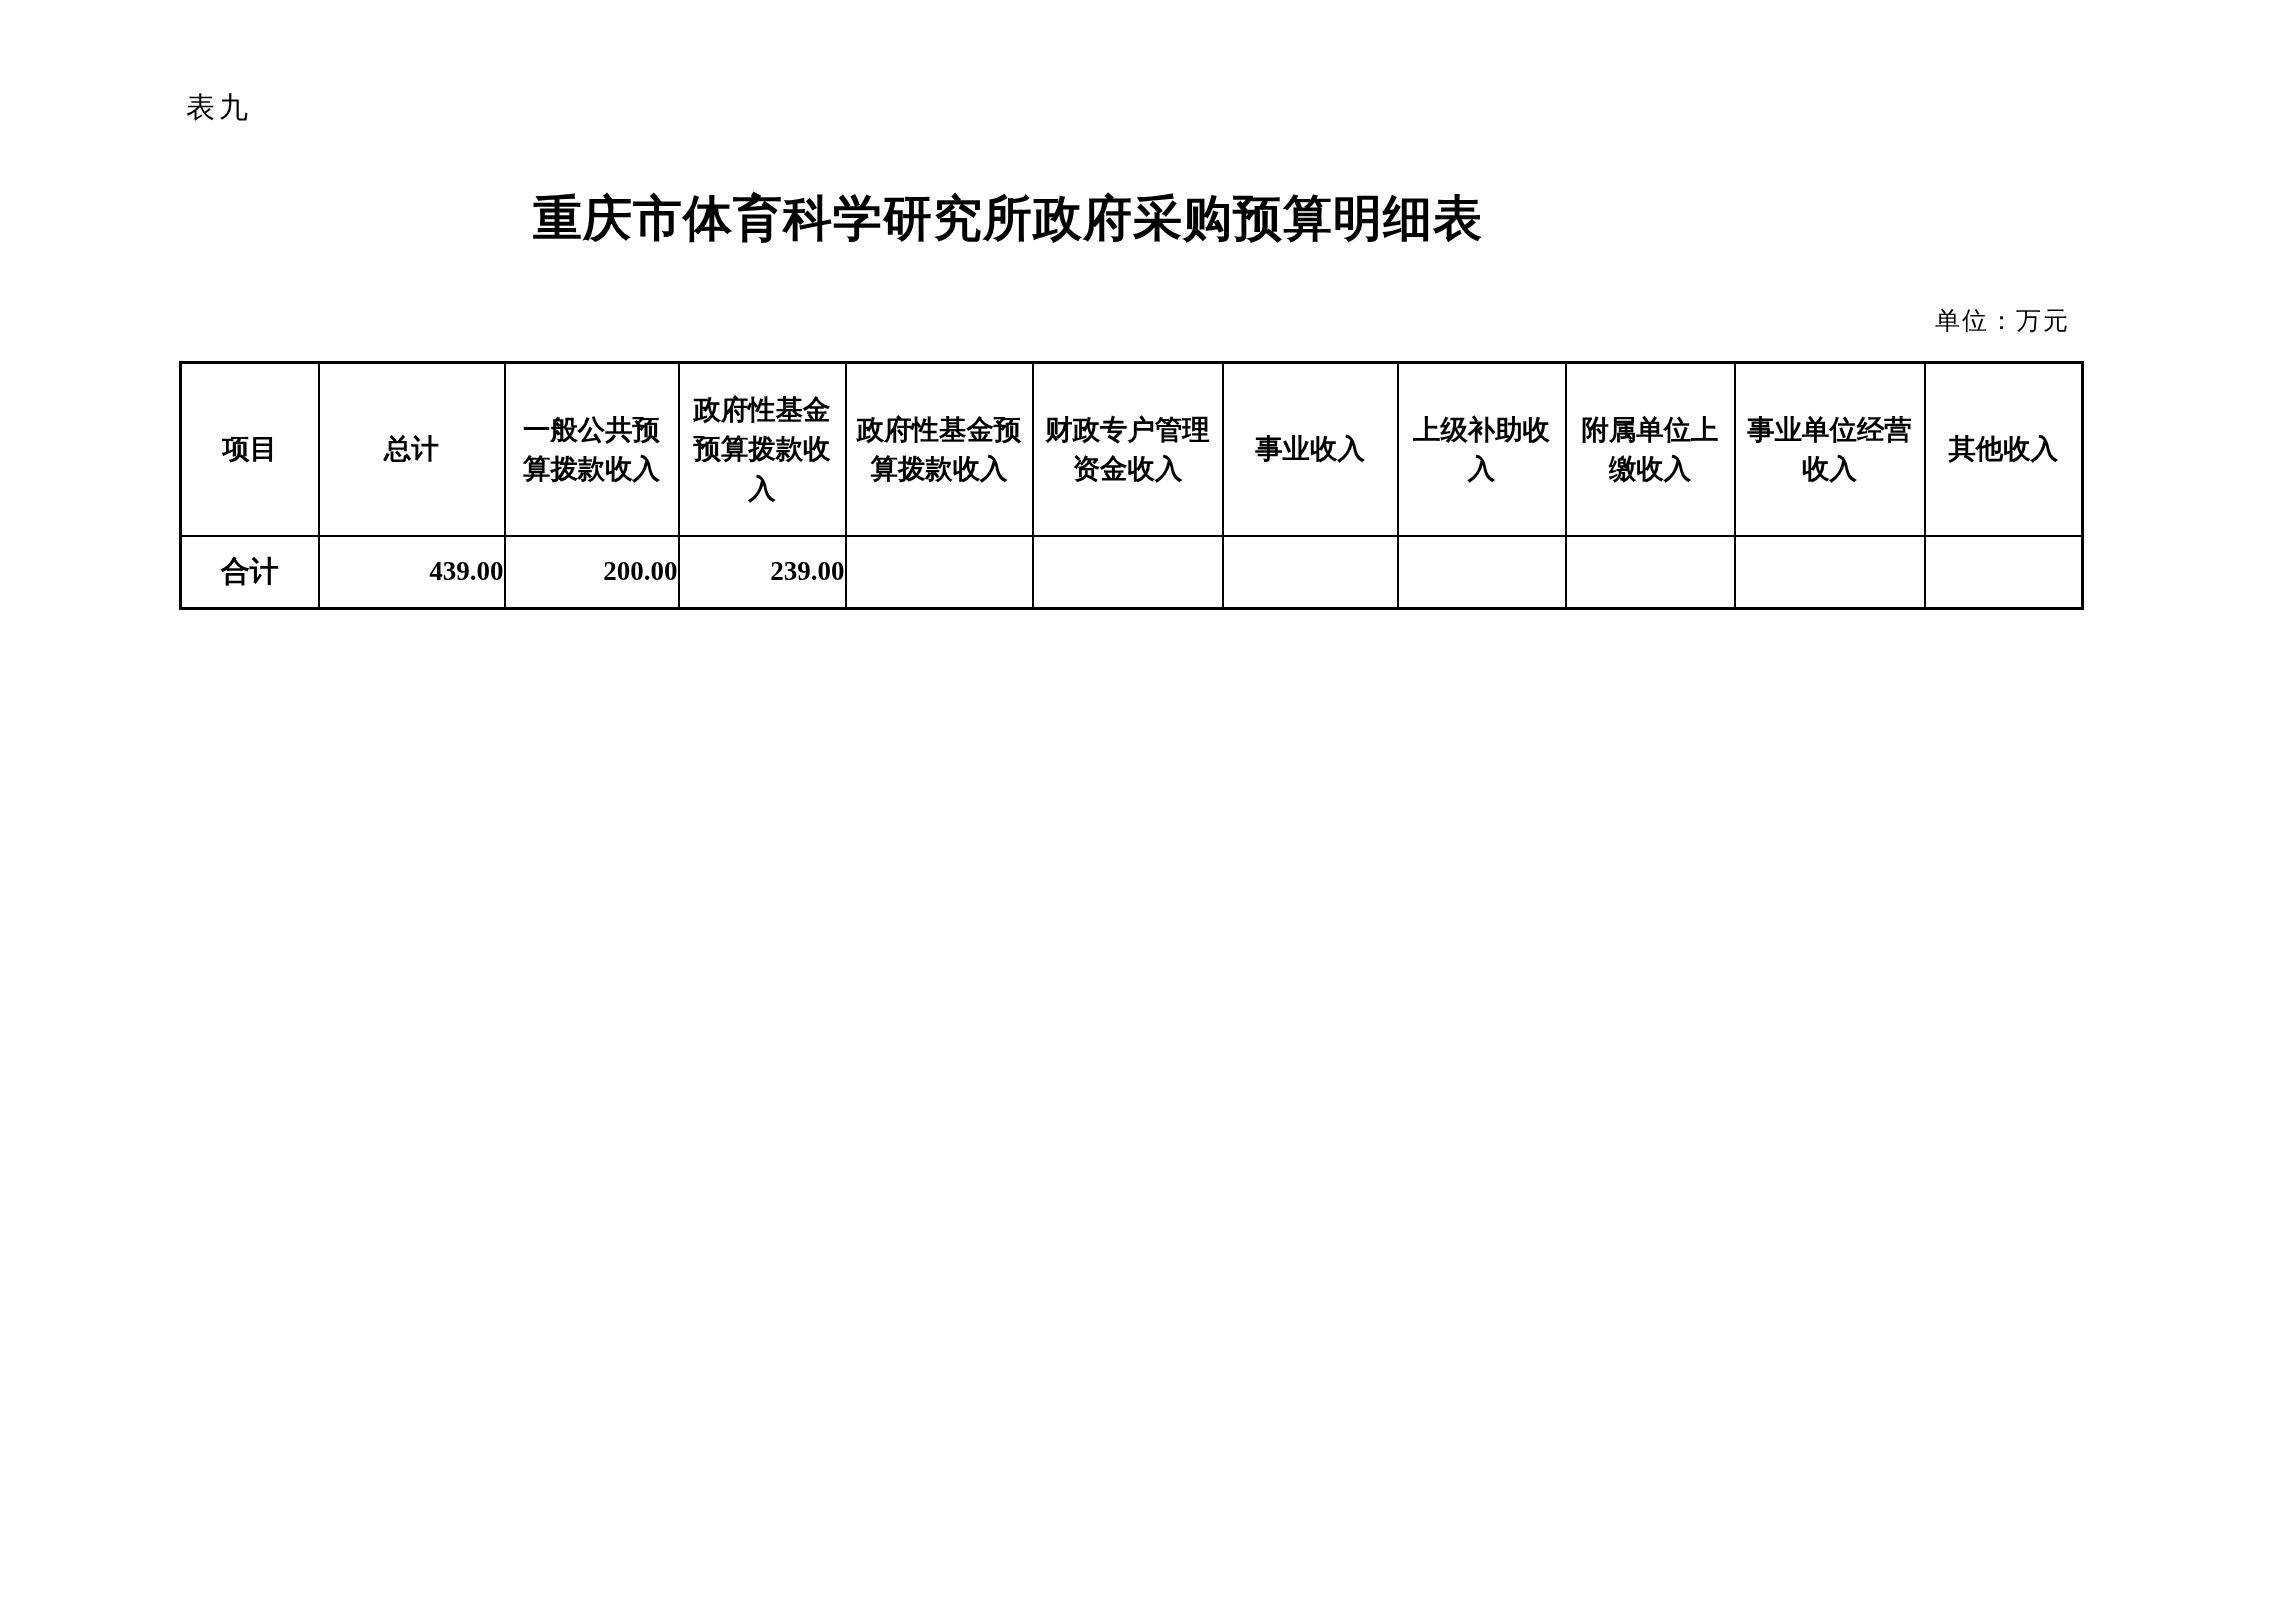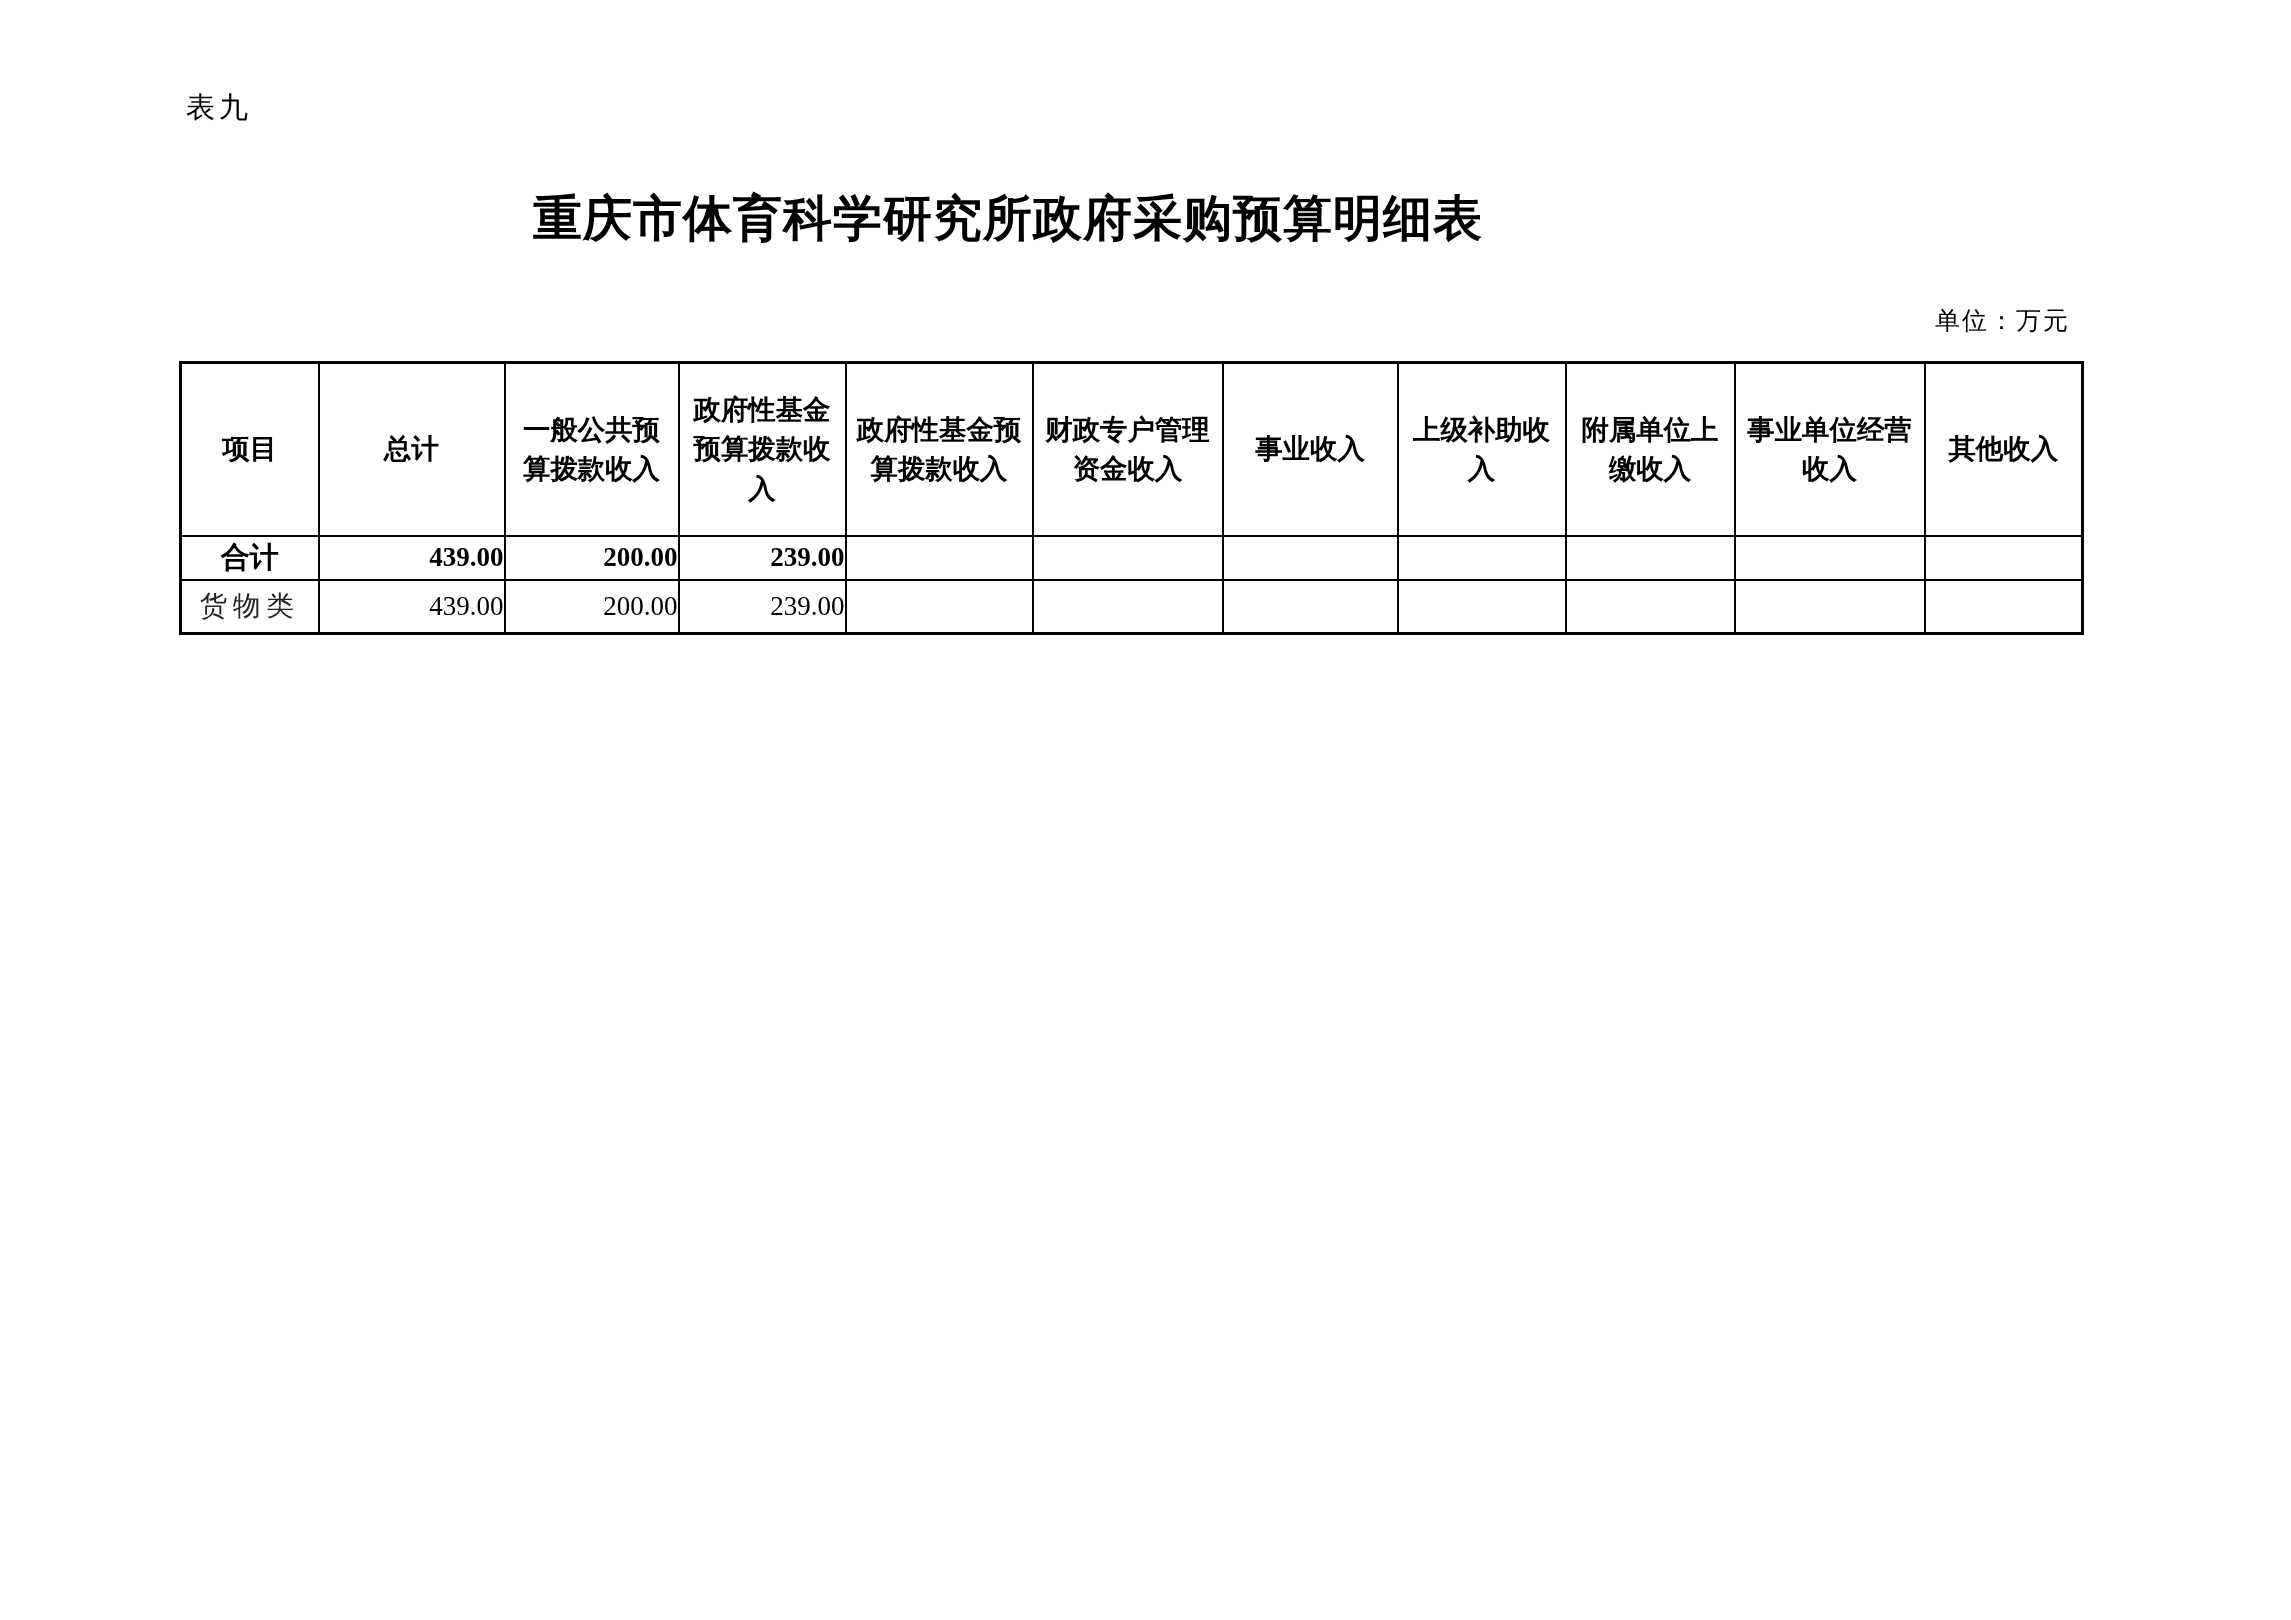--- a/index.html
+++ b/index.html
@@ -69,21 +69,21 @@
   tr.header-row th {
     font-family: "Liberation Sans", sans-serif;
     font-weight: bold;
     font-size: 27.4px;
     line-height: 1.45;
     text-align: center;
     vertical-align: middle;
     padding: 5.9px 7.8px;
     word-break: break-all;
   }
-  tr.data-row-1 { height: 44px; }
+  tr.data-row-1 { height: 73px; }
   tr.data-row-2 { height: 54px; }
   td.row-label {
     text-align: center;
     vertical-align: middle;
   }
   tr.data-row-1 td.row-label {
     font-family: "Liberation Sans", sans-serif;
     font-weight: bold;
     font-size: 29px;
   }
@@ -161,29 +161,16 @@
         <td class="num-cell">200.00</td>
         <td class="num-cell">239.00</td>
         <td class="num-cell"></td>
         <td class="num-cell"></td>
         <td class="num-cell"></td>
         <td class="num-cell"></td>
         <td class="num-cell"></td>
         <td class="num-cell"></td>
         <td class="num-cell"></td>
       </tr>
-      <tr class="data-row-2">
-        <td class="row-label">货物类</td>
-        <td class="num-cell">439.00</td>
-        <td class="num-cell">200.00</td>
-        <td class="num-cell">239.00</td>
-        <td class="num-cell"></td>
-        <td class="num-cell"></td>
-        <td class="num-cell"></td>
-        <td class="num-cell"></td>
-        <td class="num-cell"></td>
-        <td class="num-cell"></td>
-        <td class="num-cell"></td>
-      </tr>
     </tbody>
   </table>
 </div>
 
 
 </body></html>

